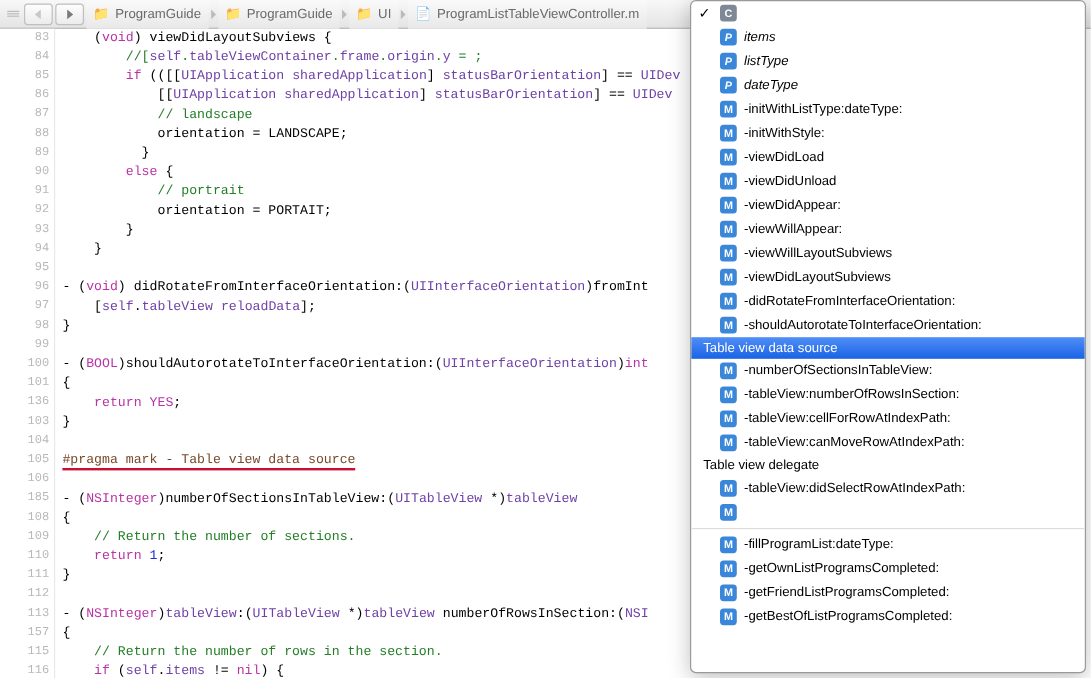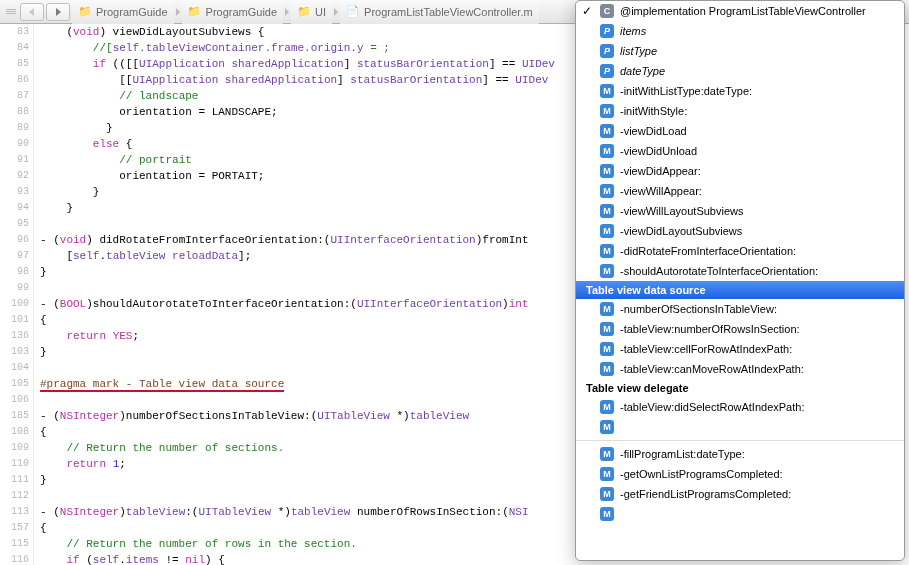--- a/index.html
+++ b/index.html
@@ -6,32 +6,32 @@
   body { font-family: Menlo, Monaco, "Courier New", monospace; font-size: 11px; background: #fff; width: 909px; height: 565px; overflow: hidden; position: relative; }
   .toolbar { height: 24px; background: linear-gradient(#f8f8f8,#e4e4e4); border-bottom: 1px solid #b0b0b0; display: flex; align-items: center; padding: 0 6px; font-family: "Lucida Grande","Helvetica Neue",sans-serif; font-size: 11px; color: #6a6a6a; }
   .tb-btn { display:inline-flex; align-items:center; justify-content:center; width:24px; height:18px; border:1px solid #c0c0c0; border-radius:3px; background:linear-gradient(#fdfdfd,#ececec); margin-right:2px; cursor:pointer; }
   .tb-btn svg { display:block; }
   .crumb { display:flex; align-items:center; padding:0 6px; height:24px; background:linear-gradient(#fafafa,#e8e8e8); cursor:pointer; }
   .crumb-sep { width:8px; display:flex; align-items:center; justify-content:center; color:#aaa; }
   .folder-icon, .file-icon { width:14px; height:14px; margin-right:4px; display:inline-flex; align-items:center; justify-content:center; font-size:11px; }
   .folder-icon { color:#d9a23a; }
   .file-icon { color:#666; }
   .main { display:flex; height:calc(100% - 24px); }
-  .gutter { width:34px; background:#fff; border-right:1px solid #e8e8e8; text-align:right; padding-right:4px; color:#b8b8b8; font-size:10px; line-height:16px; }
+  .gutter { width:46px; background:#fff; border-right:1px solid #e8e8e8; text-align:right; padding-right:4px; color:#b8b8b8; font-size:10px; line-height:16px; }
   .code { flex:1; padding-left:6px; line-height:16px; color:#000; white-space:pre; overflow:hidden; }
   .kw { color:#b833a5; }
   .type { color:#6f41a7; }
   .str, .cmt { color:#237e26; }
   .pragma { color:#78492a; }
   .lit { color:#1c2dce; }
   .underline { border-bottom:2px solid #c8102e; }
   .popup { position:absolute; top:0px; right:4px; bottom:4px; width:330px; background:#fff; border:1px solid #999; border-radius:5px; box-shadow:0 4px 18px rgba(0,0,0,.25); font-family:"Lucida Grande","Helvetica Neue",sans-serif; font-size:11px; overflow-y:auto; }
   .popup-row { display:flex; align-items:center; padding:3px 8px 3px 24px; position:relative; cursor:pointer; }
   .popup-row.selected { background:linear-gradient(#4f8ef7,#1a63e4); color:#fff; }
-  .popup-row.header { font-weight:bold; padding-left:10px;text-align:center; }
+  .popup-row.header { font-weight:normal; padding-left:10px;text-align:center; }
   .popup-row .check { position:absolute; left:6px; font-size:12px; }
   .badge { width:14px; height:14px; border-radius:3px; display:inline-flex; align-items:center; justify-content:center; font-size:9px; font-weight:bold; color:#fff; margin-right:6px; }
   .badge-c { background:#7e8896; }
   .badge-p { background:#3a87d9; font-style:italic; }
   .badge-m { background:#3a87d9; }
   .italic { font-style:italic; }
   .popup-sep { height:1px; background:#ddd; margin:3px 0; }
   .toolbar .grip { width:10px; display:flex; flex-direction:column; gap:1px; margin-right:4px;}
   .toolbar .grip span{height:1px;background:#bbb;display:block;}
 </style>
@@ -126,21 +126,20 @@
       <div>115</div>
       <div>116</div>
     </div>
   <div class="code" id="code"><div>    (<span class="kw">void</span>) viewDidLayoutSubviews {</div><div>        <span class="cmt">//[<span class="type">self</span>.<span class="type">tableViewContainer</span>.<span class="type">frame</span>.<span class="type">origin</span>.<span class="type">y</span> = ;</span></div><div>        <span class="kw">if</span> (([[<span class="type">UIApplication</span> <span class="type">sharedApplication</span>] <span class="type">statusBarOrientation</span>] == <span class="type">UIDev</span> </div><div>            [[<span class="type">UIApplication</span> <span class="type">sharedApplication</span>] <span class="type">statusBarOrientation</span>] == <span class="type">UIDev</span> </div><div>            <span class="cmt">// landscape</span></div><div>            orientation = LANDSCAPE;</div><div>          }</div><div>        <span class="kw">else</span> {</div><div>            <span class="cmt">// portrait</span></div><div>            orientation = PORTAIT;</div><div>        }</div><div>    }</div><div>&nbsp;</div><div>- (<span class="kw">void</span>) didRotateFromInterfaceOrientation:(<span class="type">UIInterfaceOrientation</span>)fromInt </div><div>    [<span class="type">self</span>.<span class="type">tableView</span> <span class="type">reloadData</span>];</div><div>}</div><div>&nbsp;</div><div>- (<span class="kw">BOOL</span>)shouldAutorotateToInterfaceOrientation:(<span class="type">UIInterfaceOrientation</span>)<span class="kw">int</span> </div><div>{</div><div>    <span class="kw">return</span> <span class="kw">YES</span>;</div><div>}</div><div>&nbsp;</div><div><span class="pragma underline">#pragma mark - Table view data source</span></div><div>&nbsp;</div><div>- (<span class="kw">NSInteger</span>)numberOfSectionsInTableView:(<span class="type">UITableView</span> *)<span class="type">tableView</span></div><div>{</div><div>    <span class="cmt">// Return the number of sections.</span></div><div>    <span class="kw">return</span> <span class="lit">1</span>;</div><div>}</div><div>&nbsp;</div><div>- (<span class="kw">NSInteger</span>)<span class="type">tableView</span>:(<span class="type">UITableView</span> *)<span class="type">tableView</span> numberOfRowsInSection:(<span class="type">NSI</span> </div><div>{</div><div>    <span class="cmt">// Return the number of rows in the section.</span></div><div>    <span class="kw">if</span> (<span class="type">self</span>.<span class="type">items</span> != <span class="kw">nil</span>) {</div></div>
 </div>
 
 <div class="popup" id="popup">
     <div class="popup-row">
       <span class="check">✓</span>
       <span class="badge badge-c">C</span>
-      <span>@implementation ProgramListTableViewController</span>
     </div>
     <div class="popup-row">
       <span class="badge badge-p">P</span>
       <span class="italic">items</span>
     </div>
     <div class="popup-row">
       <span class="badge badge-p">P</span>
       <span class="italic">listType</span>
     </div>
     <div class="popup-row">
@@ -224,14 +223,15 @@
     <div class="popup-row">
       <span class="badge badge-m">M</span>
       <span>-getOwnListProgramsCompleted:</span>
     </div>
     <div class="popup-row">
       <span class="badge badge-m">M</span>
       <span>-getFriendListProgramsCompleted:</span>
     </div>
     <div class="popup-row">
       <span class="badge badge-m">M</span>
+      <span>-getBestOfListProgramsCompleted:</span>
     </div>
   </div>
 
 </body></html>

